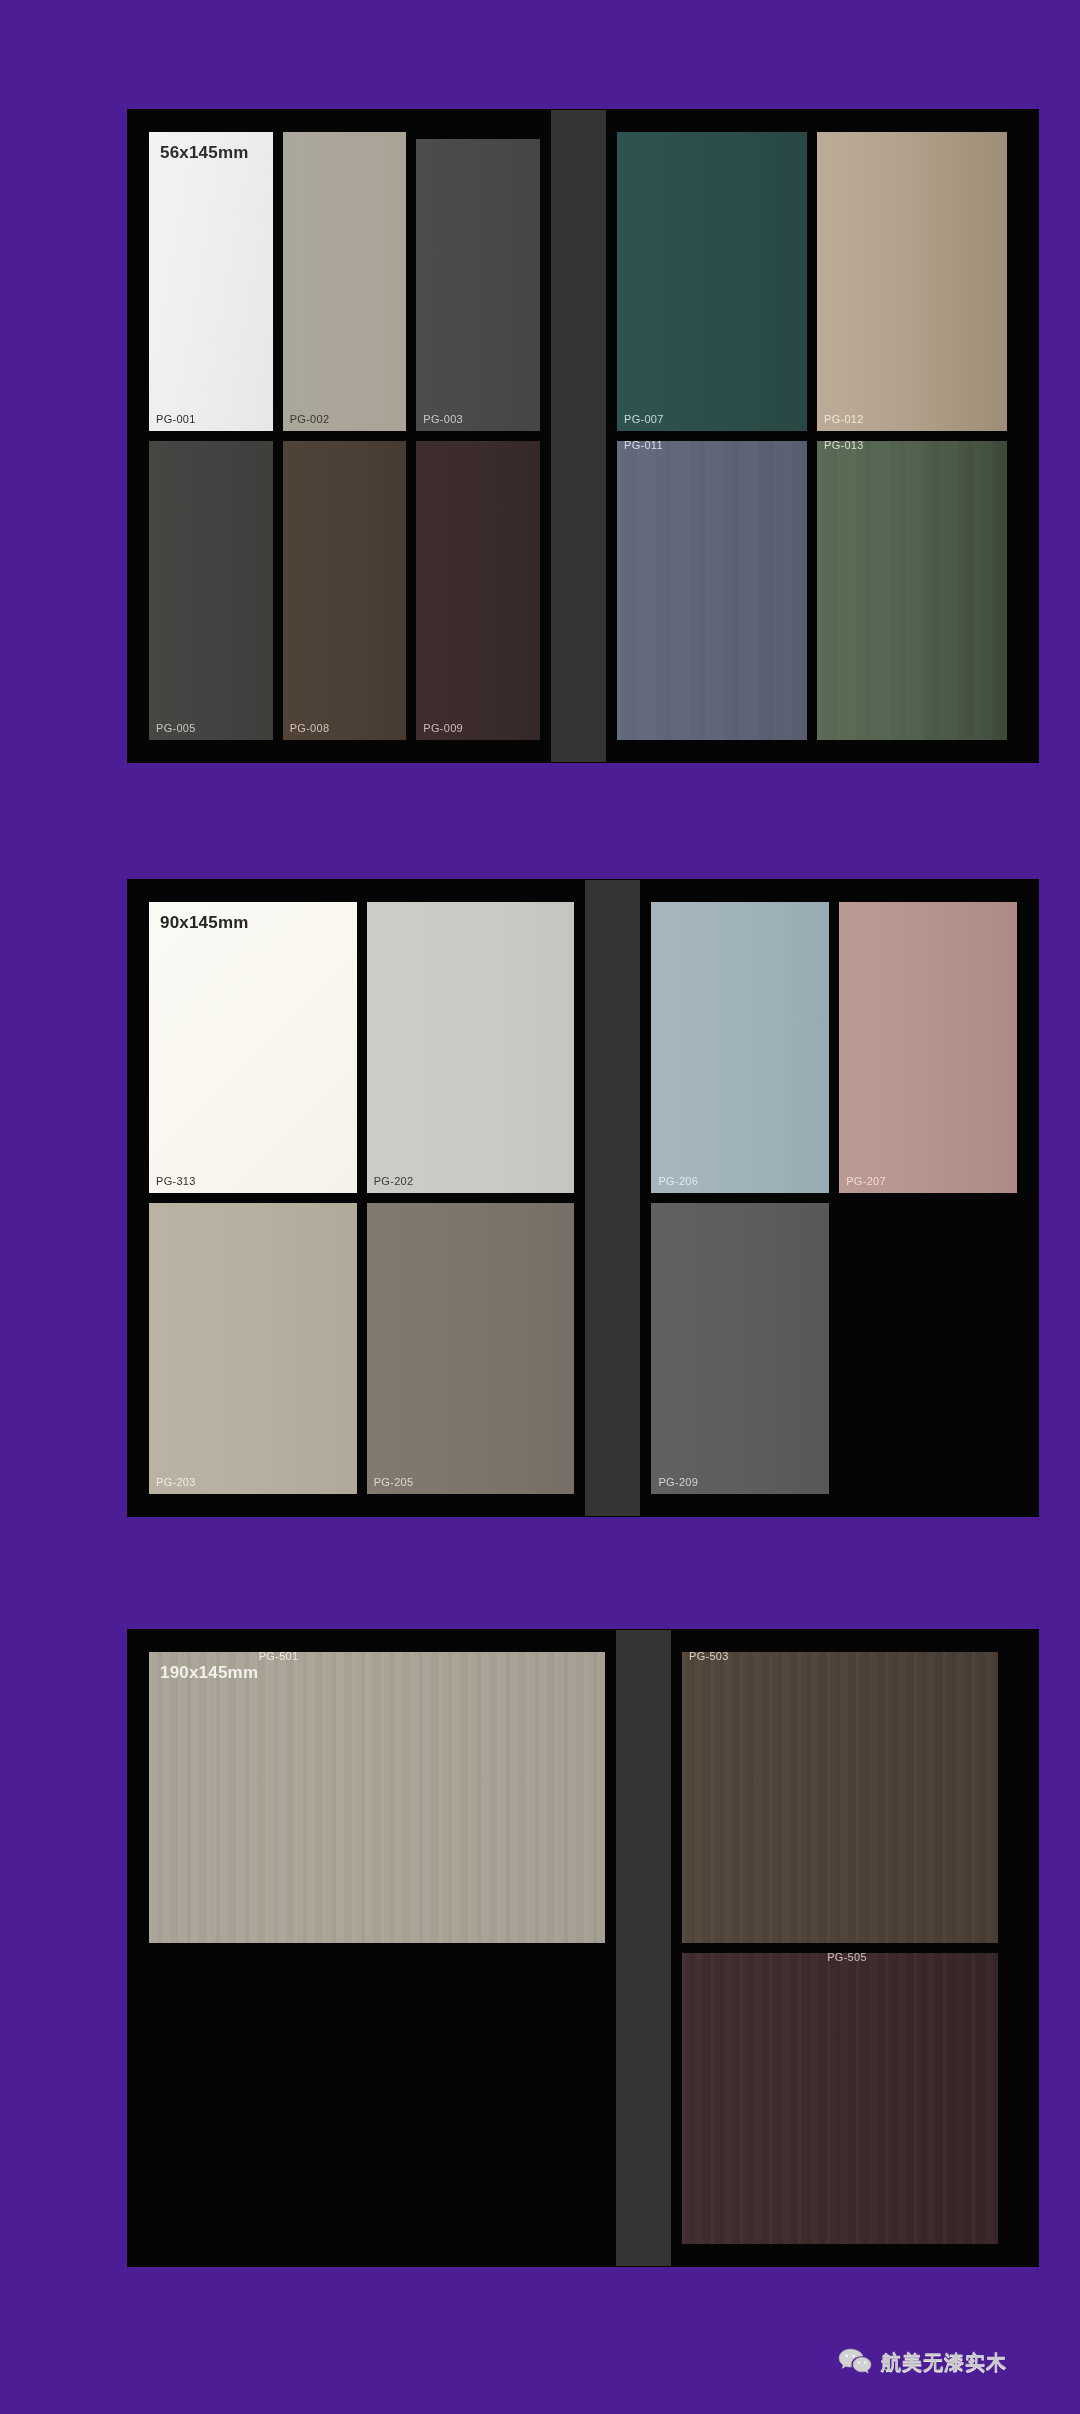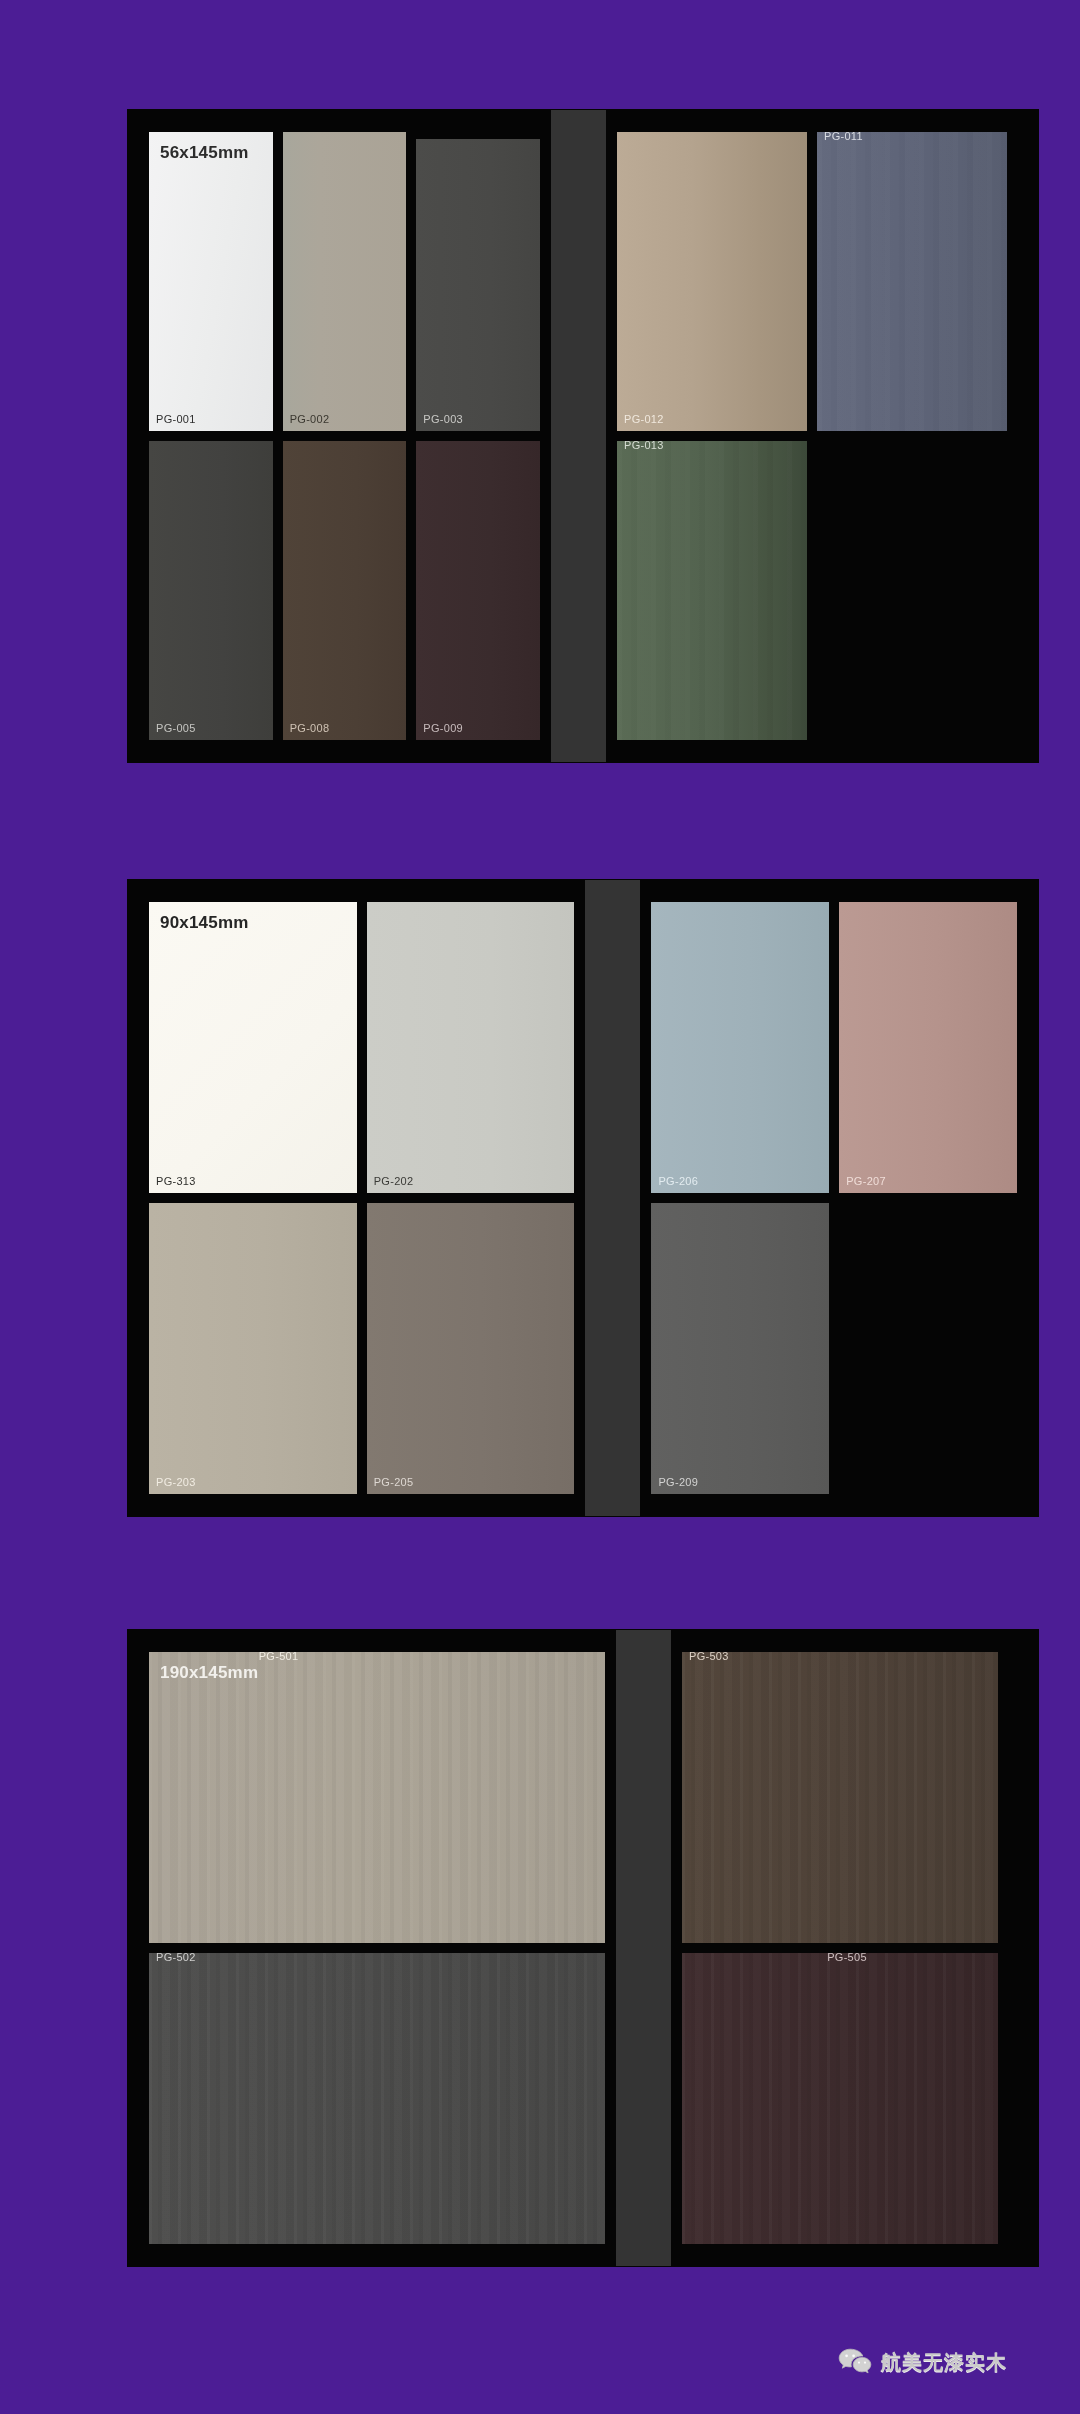--- a/index.html
+++ b/index.html
@@ -142,20 +142,23 @@
 
       <div class="swatch" style="background:#3b2c2e;background-image:linear-gradient(90deg,#3e2e30 0%,#3a2b2d 60%,#362729 100%);">
         <span class="code" style="color:#c8bcbd;">PG-009</span>
       </div>
     </div>
 
     <div class="spine" style="width:55px; margin:-22px 11px;"></div>
 
     <div class="half right" style="grid-template-columns:repeat(2,1fr); grid-template-rows:repeat(2,1fr); width:390px;">
 
+      <div class="swatch" style="background:#2c4e4a;background-image:linear-gradient(90deg,#2e5350 0%,#2c4e4a 55%,#294744 100%);">
+        <span class="code" style="color:#cbd9d6;">PG-007</span>
+      </div>
 
       <div class="swatch" style="background:#b09f8a;background-image:linear-gradient(90deg,#bcab96 0%,#b4a38e 40%,#a79680 75%,#9e8e79 100%);">
         <span class="code" style="color:#f0e8dd;">PG-012</span>
       </div>
 
       <div class="swatch grain-soft" style="background:#5e6478;background-image:linear-gradient(90deg,#646a7e 0%,#5e6478 50%,#585e70 100%);">
         <span class="code" style="color:#dadde4;position:relative;z-index:2;">PG-011</span>
       </div>
 
       <div class="swatch grain-soft" style="background:#53644f;background-image:linear-gradient(90deg,#5a6b55 0%,#53634f 45%,#465441 80%,#3d4a3a 100%);">
@@ -207,23 +210,20 @@
 
   <div class="board" style="left:128px; top:1630px; width:910px; height:636px; padding:22px 21px;">
 
     <div class="half left" style="grid-template-columns:1fr; grid-template-rows:repeat(2,1fr); width:456px;">
 
       <div class="swatch grain" style="background:#aaa396;background-image:linear-gradient(90deg,#aba498 0%,#aca597 45%,#a69f92 100%);">
         <span class="dim" style="color:#f2f0ec;position:relative;z-index:2;">190x145mm</span>
         <span class="code" style="color:#f0ece2;position:relative;z-index:2;">PG-501</span>
       </div>
 
-      <div class="swatch grain" style="background:#4b4b4a;background-image:linear-gradient(90deg,#4e4e4d 0%,#4b4b4a 50%,#474746 100%);">
-        <span class="code" style="color:#cfcfce;position:relative;z-index:2;">PG-502</span>
-      </div>
     </div>
 
     <div class="spine" style="width:55px; margin:-22px 11px;"></div>
 
     <div class="half right" style="grid-template-columns:1fr; grid-template-rows:repeat(2,1fr); width:316px;">
 
       <div class="swatch grain" style="background:#4f4238;background-image:linear-gradient(90deg,#53463b 0%,#4f4238 50%,#493d34 100%);">
         <span class="code" style="color:#ddd2c6;position:relative;z-index:2;">PG-503</span>
       </div>
 

